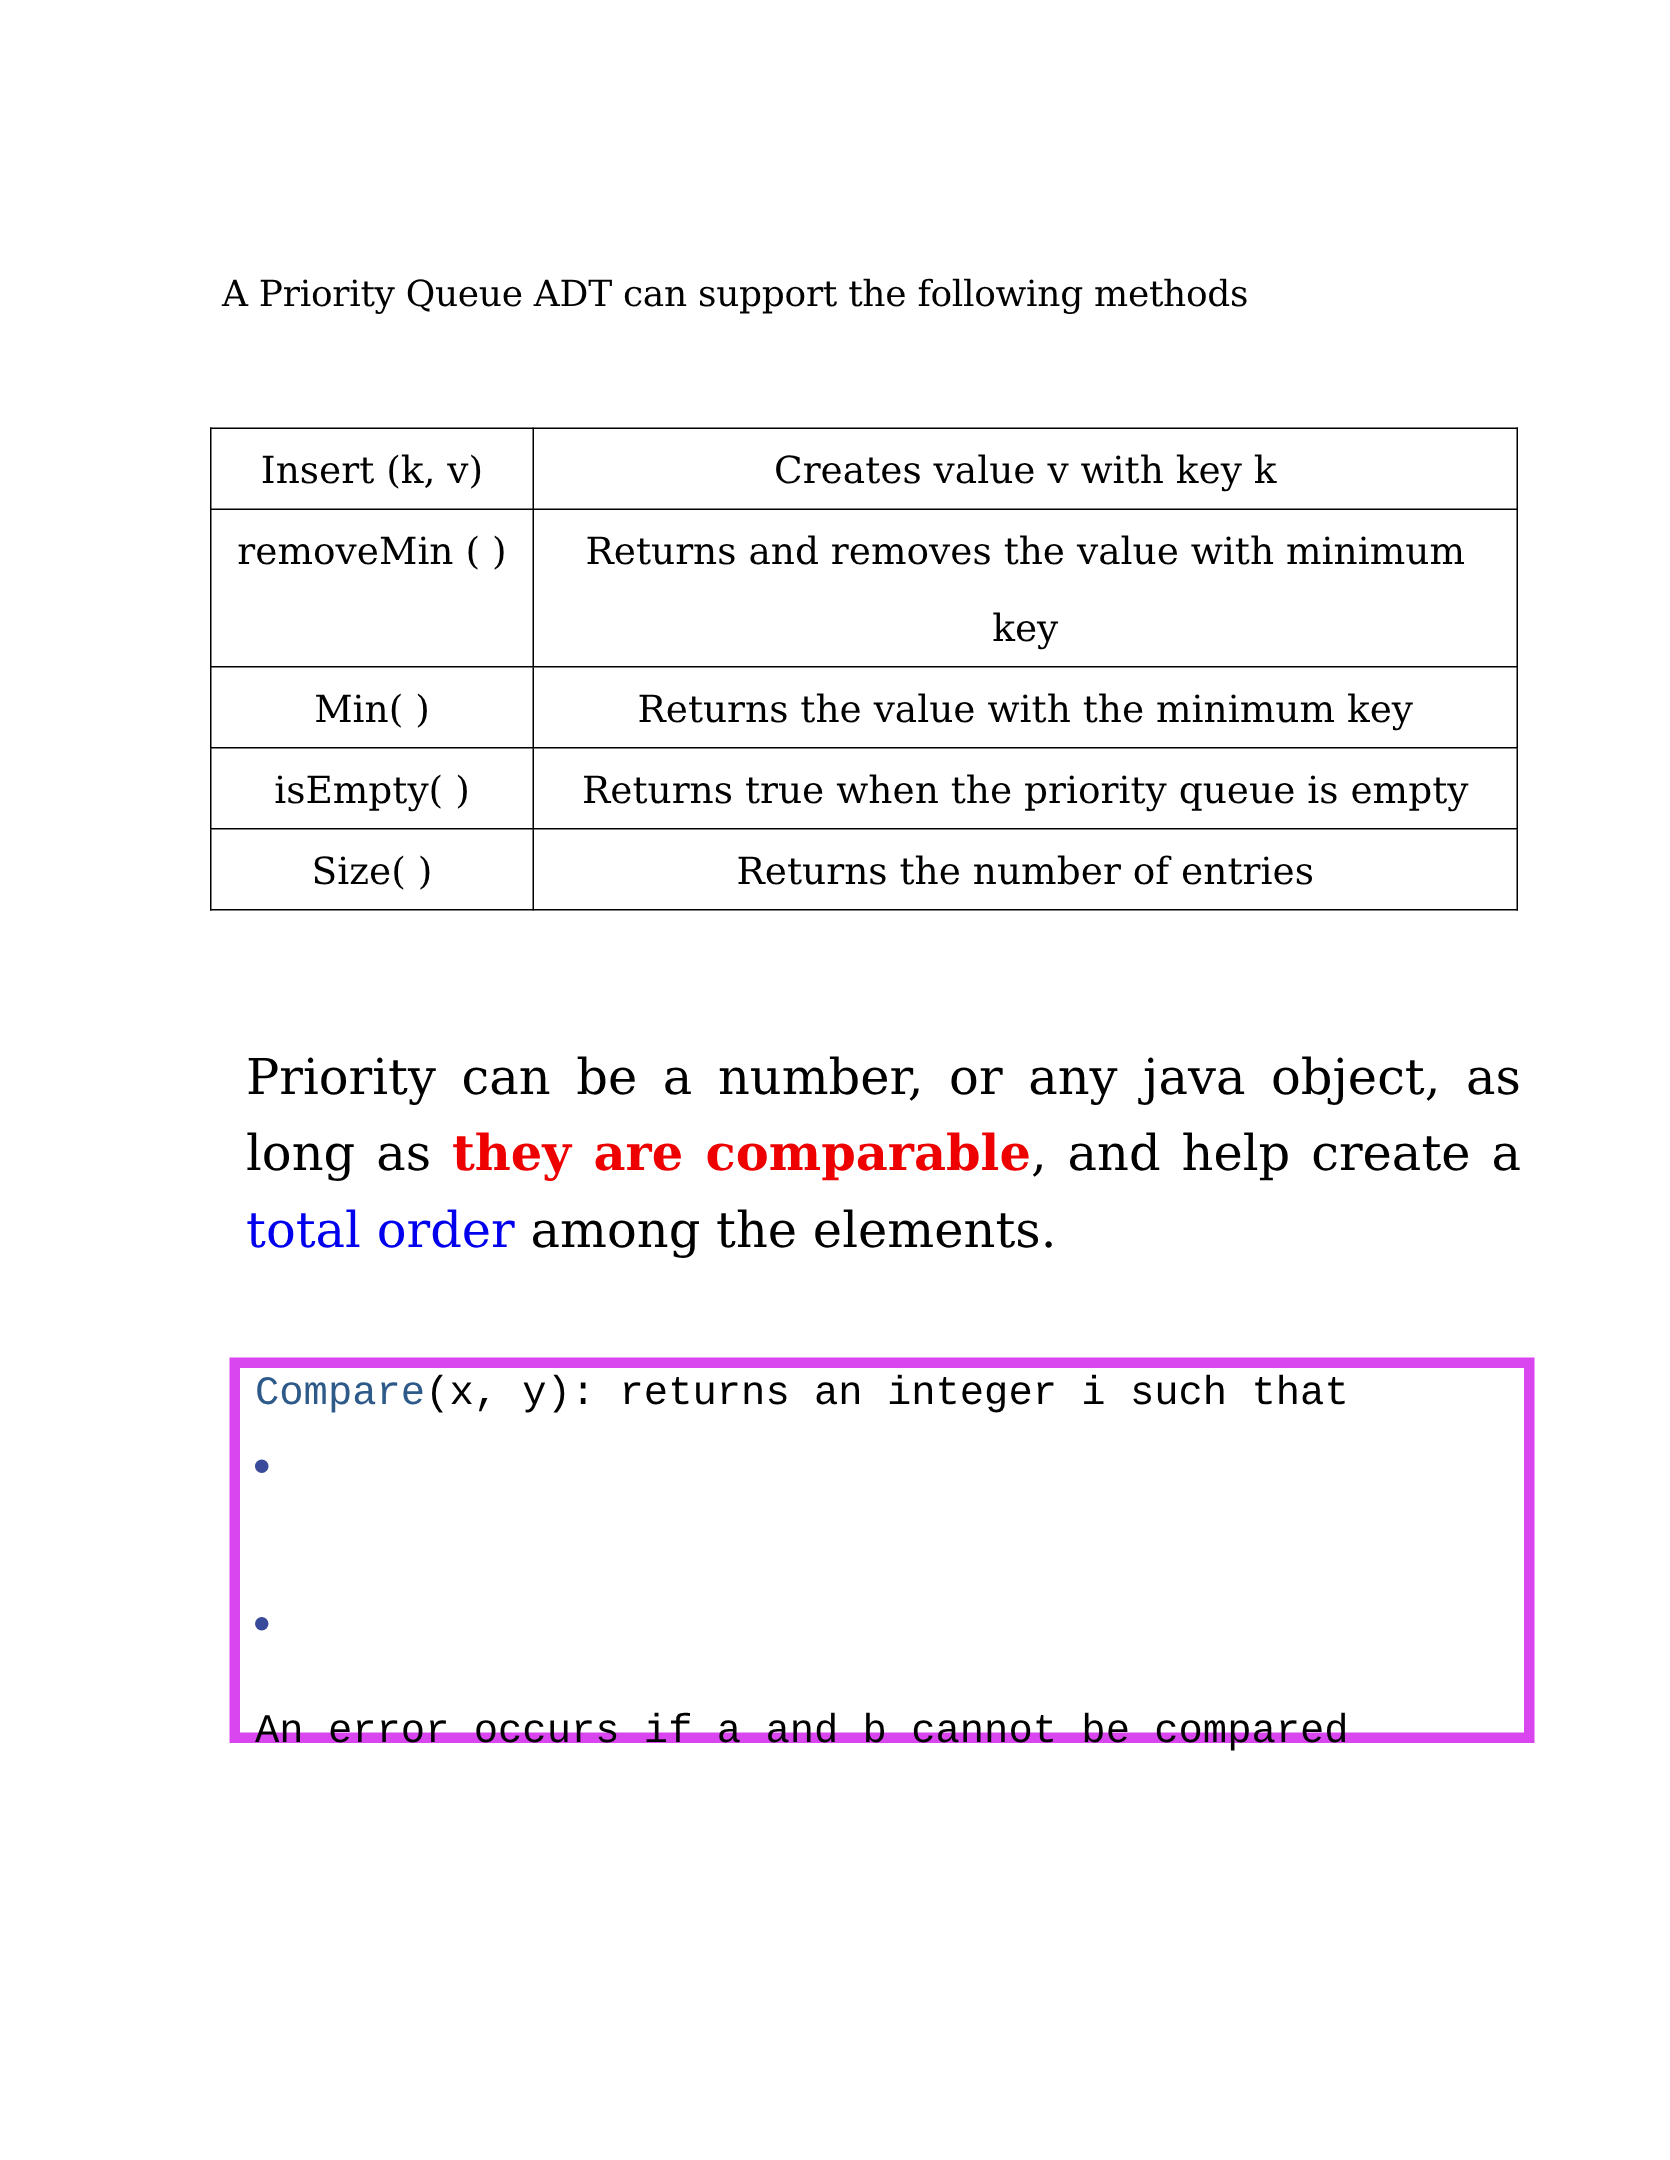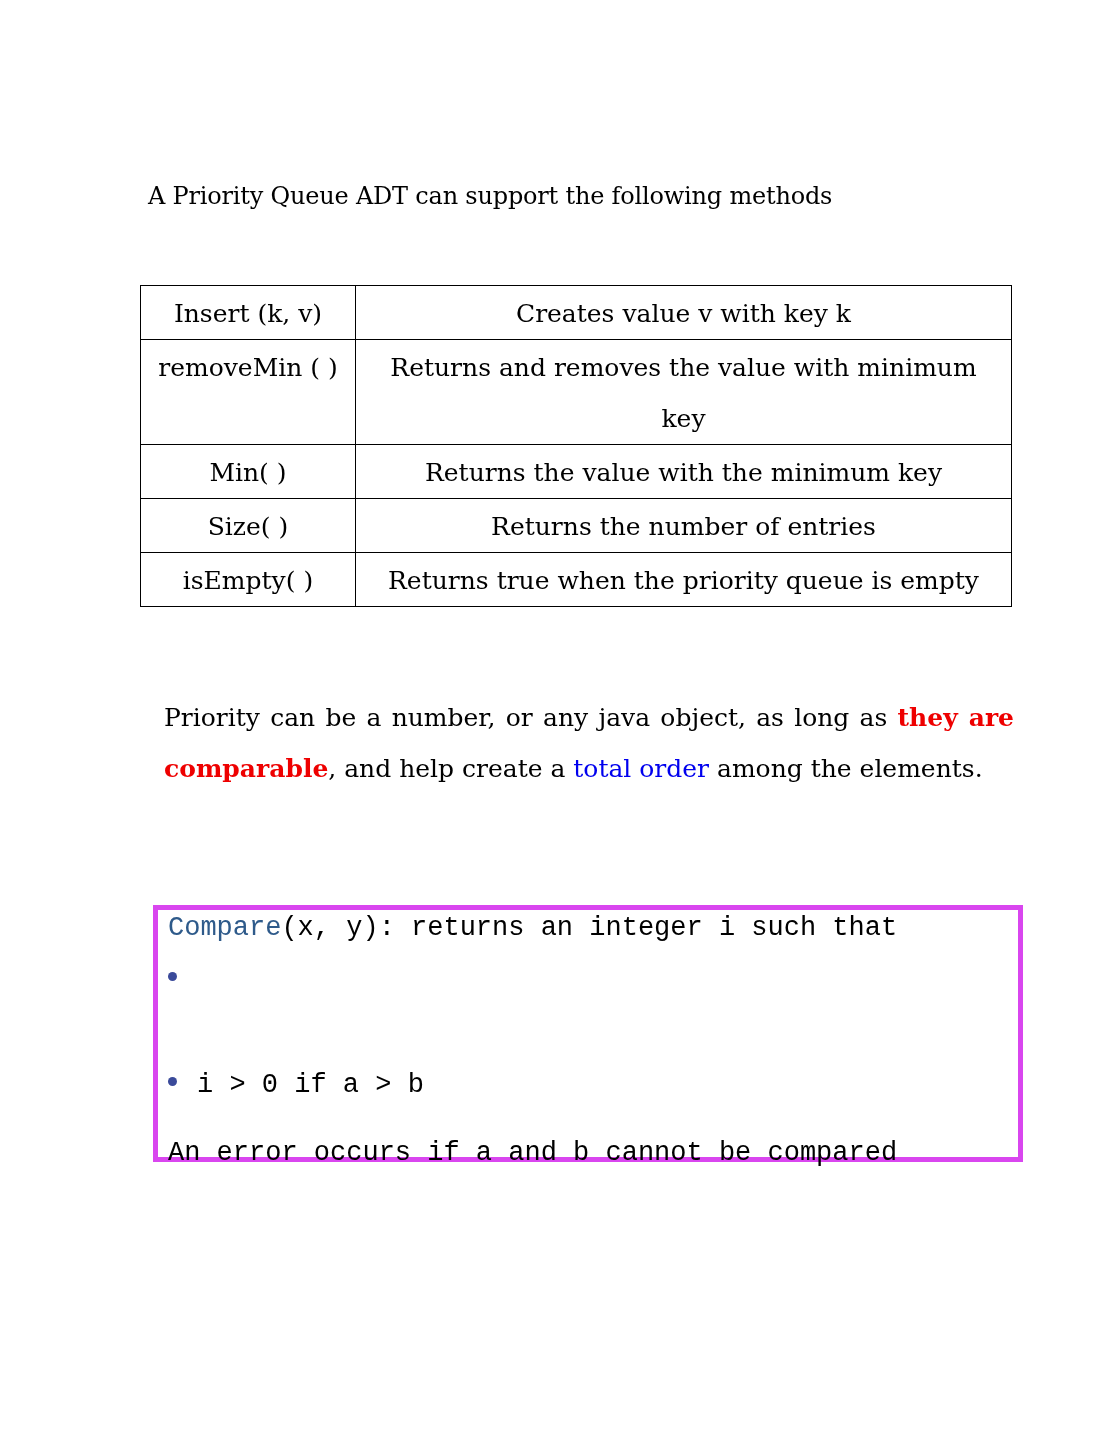--- a/index.html
+++ b/index.html
@@ -2,24 +2,24 @@
 <html><head>
 <meta charset="utf-8">
 <style>
   html, body { margin: 0; padding: 0; background: #ffffff; }
   body { width: 1113px; height: 1440px; position: relative; overflow: hidden; color: #000; }
   .serif { font-family: "DejaVu Serif", "Liberation Serif", serif; }
   .heading { position: absolute; left: 148px; top: 182px; font-size: 24px; letter-spacing: -0.2px; }
   table.methods { position: absolute; left: 140px; top: 285px; width: 872px; border-collapse: collapse; font-size: 25px; text-align: center; }
   table.methods td { border: 1px solid #000; vertical-align: top; padding: 2px 9px 0 9px; line-height: 51px; }
   table.methods td.m { width: 196px; }
-  .para { position: absolute; left: 164px; top: 692px; width: 850px; font-size: 25px; line-height: 51px; text-align: justify; }
+  .para { position: absolute; left: 164px; top: 692px; width: 850px; font-size: 33px; line-height: 51px; text-align: justify; }
   .red { color: #ee0000; font-weight: bold; }
   .blue { color: #0000ee; }
-  .codebox { position: absolute; left: 153px; top: 905px; width: 870px; height: 257px; border: 5px solid #d946ef; box-sizing: border-box; }
+  .codebox { position: absolute; left: 153px; top: 905px; width: 870px; height: 257px; border: 7px solid #d946ef; box-sizing: border-box; }
   .code { font-family: "Liberation Mono", "DejaVu Sans Mono", monospace; font-size: 27px; position: absolute; left: 10px; white-space: pre; }
   .fn { color: #2e5a8a; }
   .bullet { display: inline-block; width: 9px; height: 9px; border-radius: 50%; background: #3a4a9a; vertical-align: middle; margin-right: 20px; position: relative; top: -3px; }
 </style>
 </head>
 <body>
 
 <div class="heading serif">A Priority Queue ADT can support the following methods</div>
 
 <table class="methods serif">
@@ -30,30 +30,30 @@
   </tr>
   <tr>
     <td class="m">removeMin ( )</td>
     <td>Returns and removes the value with minimum key</td>
   </tr>
   <tr>
     <td class="m">Min( )</td>
     <td>Returns the value with the minimum key</td>
   </tr>
   <tr>
+    <td class="m">isEmpty( )</td>
+    <td>Returns true when the priority queue is empty</td>
+  </tr>
+  <tr>
     <td class="m">Size( )</td>
     <td>Returns the number of entries</td>
-  </tr>
-  <tr>
-    <td class="m">isEmpty( )</td>
-    <td>Returns true when the priority queue is empty</td>
   </tr>
 </tbody>
   </table>
 
 <div class="para serif"><span>Priority can be a number, or any java object, as long as </span><span class="red">they are comparable</span><span>, and help create a </span><span class="blue">total order</span><span> among the elements.</span></div>
 
 <div class="codebox">
   <div class="code" style="top:3px;"><span class="fn">Compare</span><span>(x, y): returns an integer i such that</span></div>
   <div class="code" style="top:55px;"><span class="bullet"></span></div>
-  <div class="code" style="top:160px;"><span class="bullet"></span><span>i &gt; 0 if a &gt; b</span></div>
+  <div class="code" style="top:160px;"><span class="bullet"></span></div>
   <div class="code" style="top:208px;margin-top:20px;">An error occurs if a and b cannot be compared</div>
 </div>
 
 </body></html>

